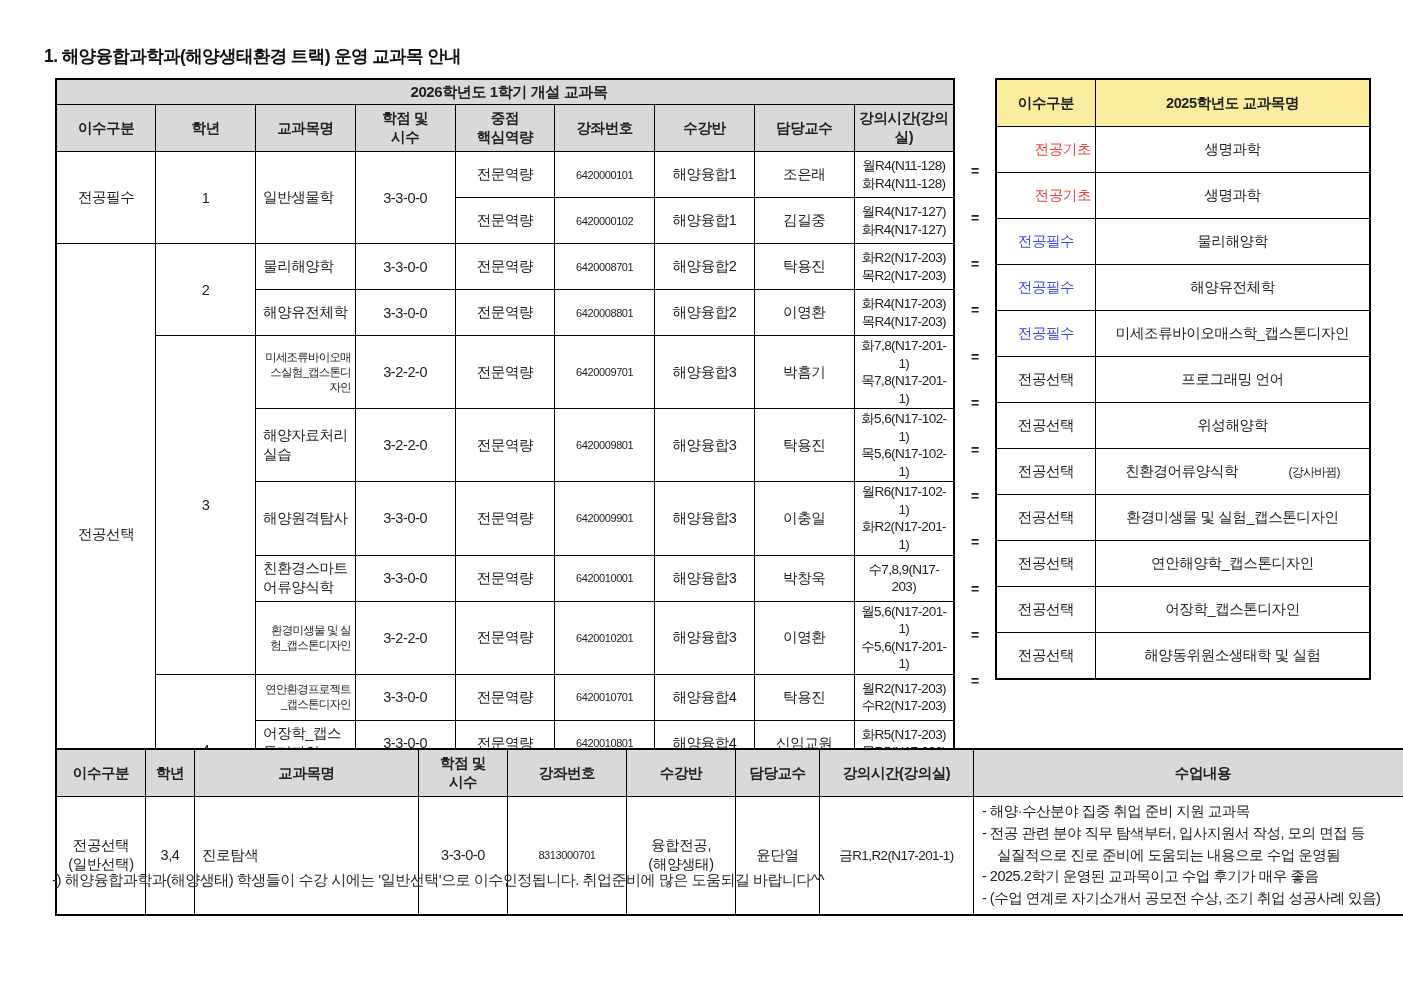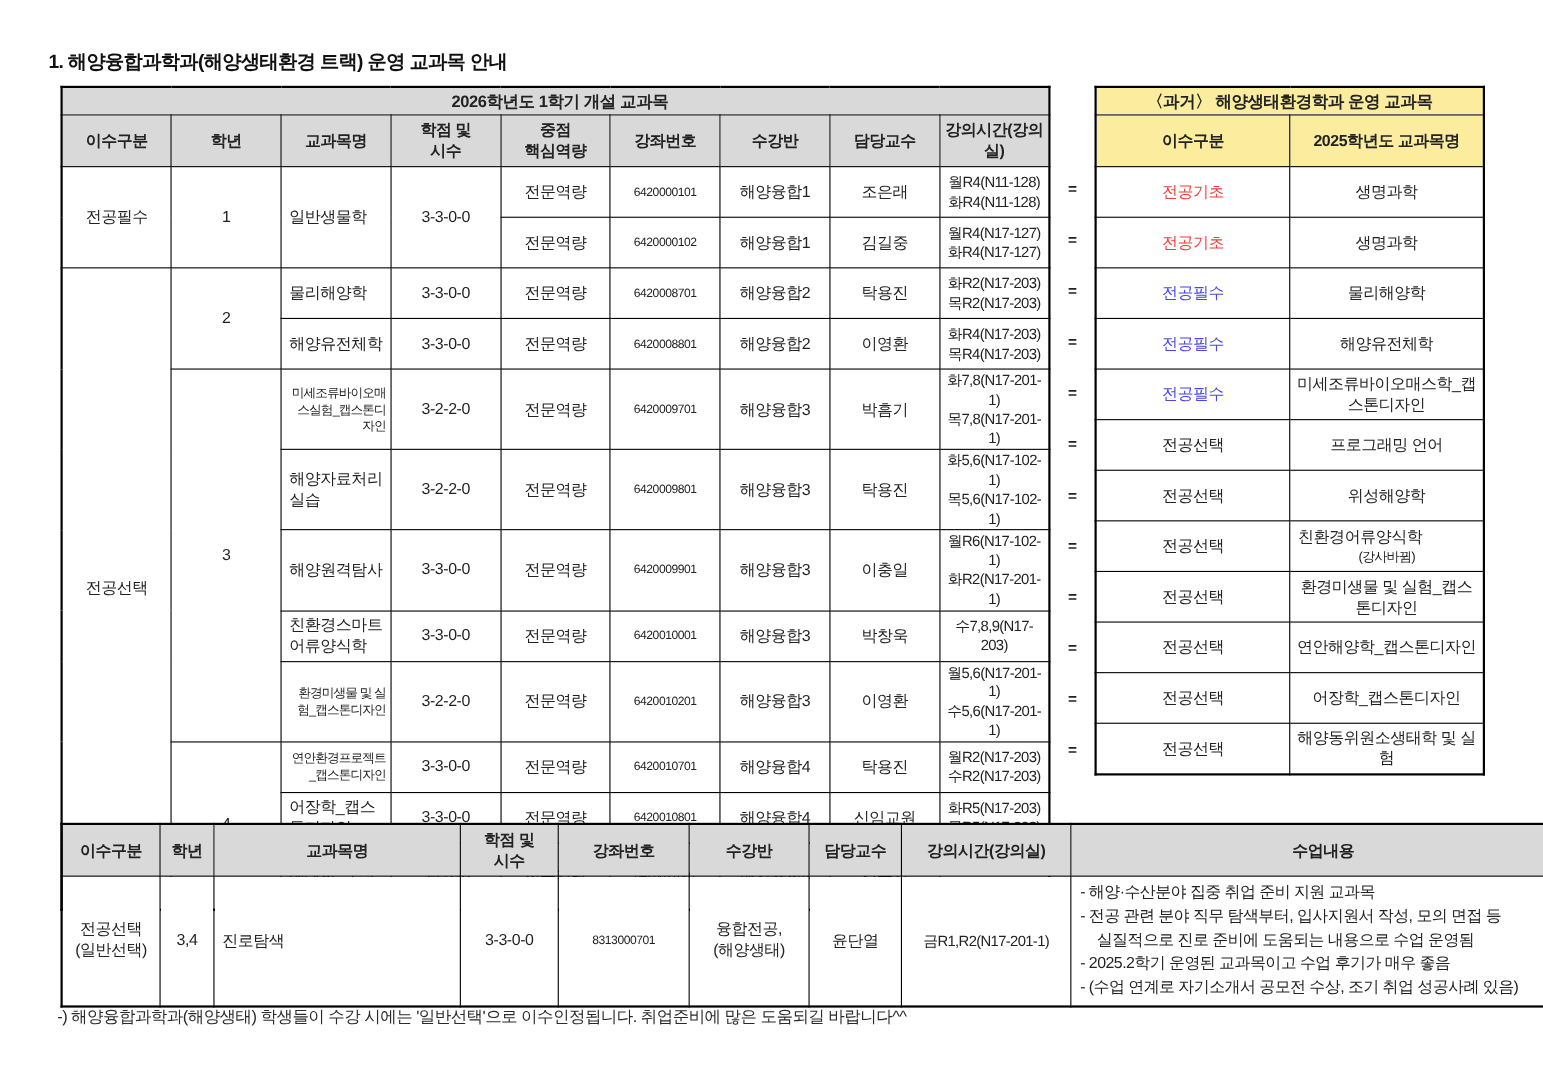--- a/index.html
+++ b/index.html
@@ -29,33 +29,33 @@
   td.code { font-size:11px; }
 
   .eq-col { position:absolute; left:955px; top:148px; width:40px; }
   .eq { height:46.4px; display:flex; align-items:center; justify-content:center;
         font-weight:700; font-size:14px; color:#222; }
 
   .t-past { position:absolute; left:995px; top:78px; width:355px; border:2px solid #000; }
   .t-past thead th { background:var(--past-yellow,#FBEC9E); }
   .t-past .h1 th { height:22px; font-size:15px; }
   .t-past .h2 th { height:44px; }
-  .cat-basic { color:var(--basic-red,#F03C3C); }
+  .cat-basic { color:var(--basic-red,#F03C3C);text-align:right; }
   .cat-required { color:var(--required-blue,#4646E8); }
   .note { font-size:12px; letter-spacing:-0.8px;margin-left:48px; }
 
   .t-jobs { position:absolute; left:55px; top:748px; width:1295px; border:2px solid #000; }
   .t-jobs thead th { height:44px; }
   .t-jobs tbody tr { height:114px; }
   .t-jobs td.pre { white-space:pre-line; line-height:1.35; }
   .t-jobs td.content { text-align:left; padding:4px 8px; }
   .bullet { padding-left:15px; text-indent:-15px; line-height:1.5; white-space:pre-line;
             font-size:14.5px; letter-spacing:-0.5px; }
 
-  .footnote { position:absolute; left:52px; top:915px; font-size:15px; letter-spacing:-0.5px; color:#2a2a2a; white-space:nowrap;text-align:right; }
+  .footnote { position:absolute; left:52px; top:871px; font-size:15px; letter-spacing:-0.5px; color:#2a2a2a; white-space:nowrap;text-align:right; }
 </style>
 </head>
 <body>
 
 <div class="page">
 
   <div id="sec1-title" class="sec-title">1. 해양융합과학과(해양생태환경 트랙) 운영 교과목 안내</div>
 
   <table class="t-main">
     <thead>
@@ -213,23 +213,20 @@
       <div class="eq">=</div>
       <div class="eq">=</div>
       <div class="eq">=</div>
       <div class="eq">=</div>
       <div class="eq">=</div>
       <div class="eq">=</div>
     </div>
 
   <table class="t-past">
     <thead>
-      <tr class="h1">
-        <th colspan="2">〈과거〉 해양생태환경학과 운영 교과목</th>
-      </tr>
       <tr class="h2">
         <th style="width:90px">이수구분</th>
         <th style="width:265px">2025학년도 교과목명</th>
       </tr>
     </thead>
     <tbody>
         <tr>
           <td class="cat-basic">전공기초</td>
           <td>생명과학</td>
         </tr>

